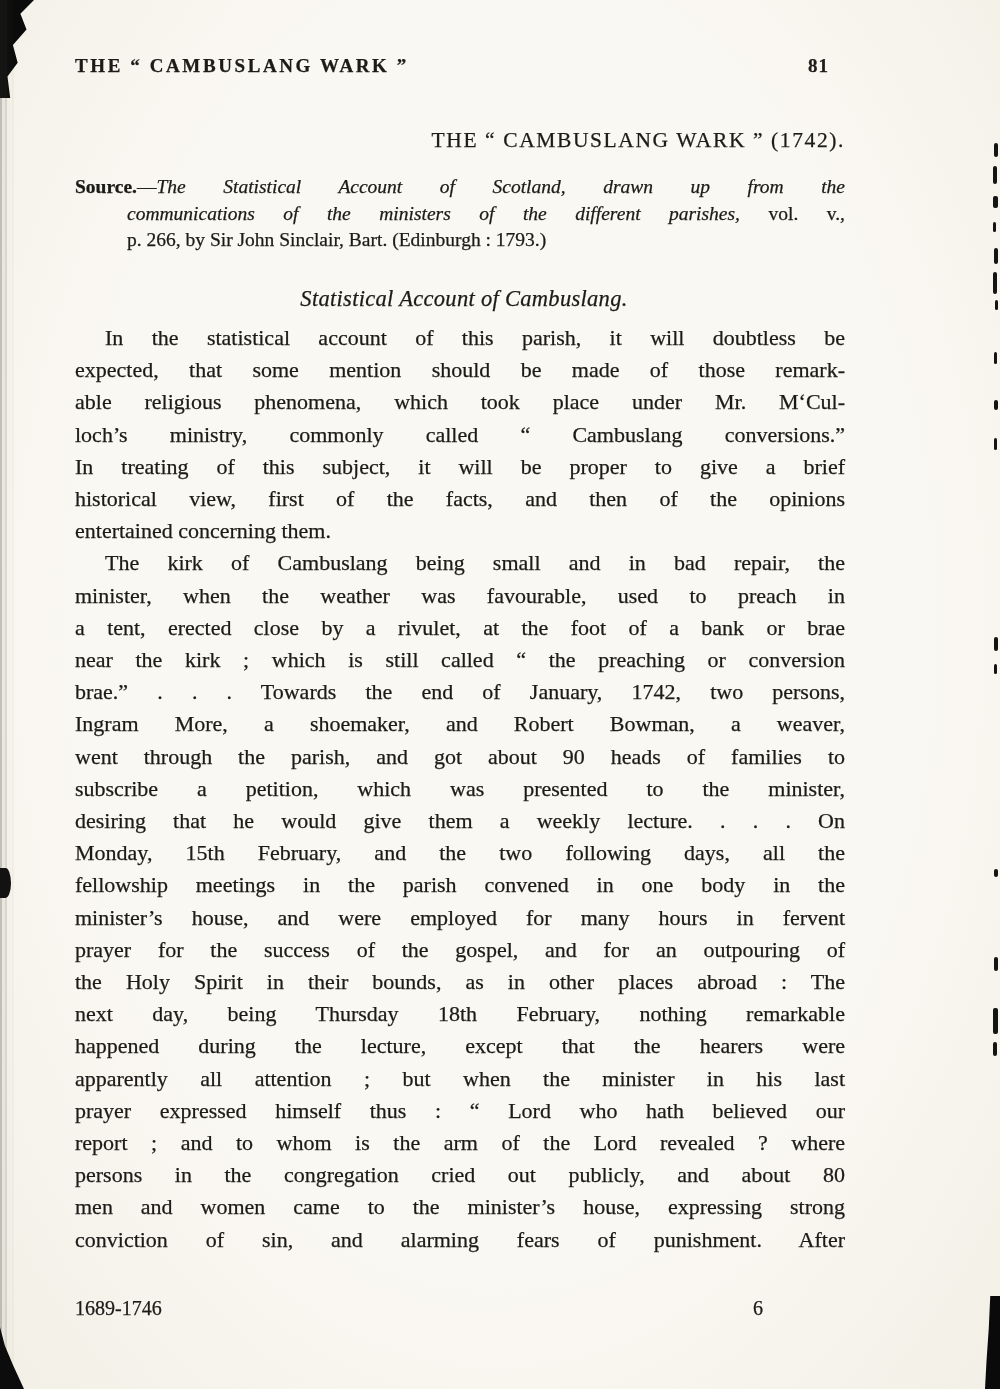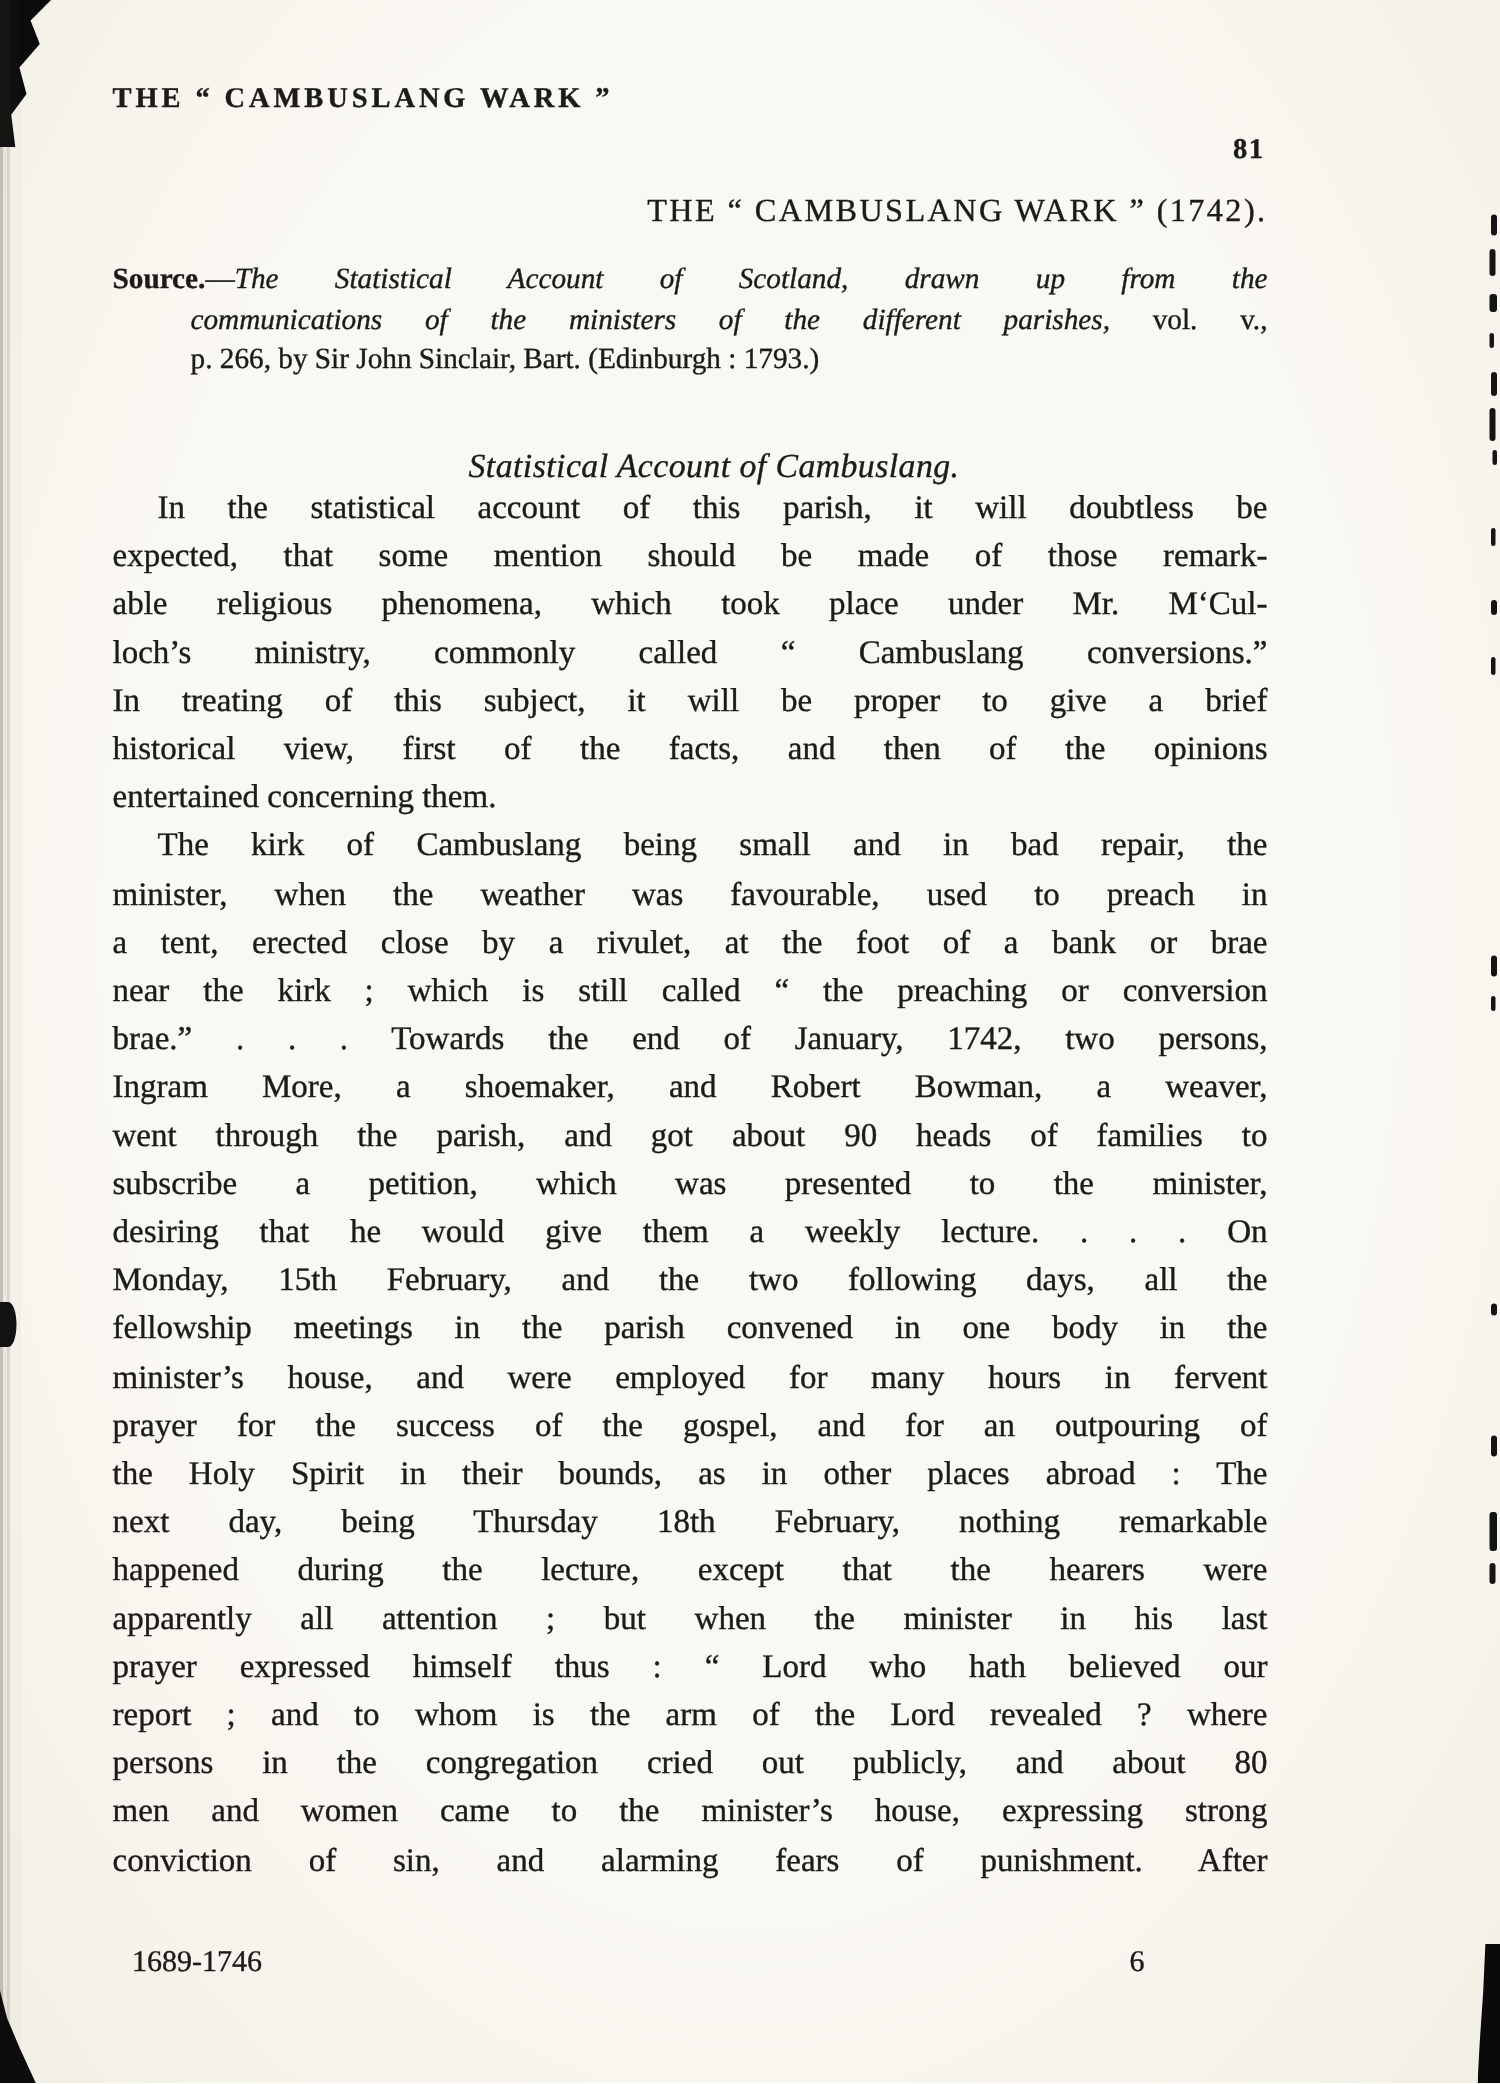--- a/index.html
+++ b/index.html
@@ -58,56 +58,56 @@
     border-radius: 2px;
     pointer-events: none;
   }
 
   
   .running-head {
     position: absolute; top: 55px; left: 75px; width: 770px;
     font-weight: 700; font-size: 19px; letter-spacing: 2.6px;
   }
   .rh-title { display: block; text-align: left; }
-  .rh-page { position: absolute; top: 0; right: 2px; letter-spacing: 1px; margin-top: 34px; }
+  .rh-page { position: absolute; top: 0; right: 16px; letter-spacing: 1px; }
 
   .title {
     position: absolute; top: 128px; left: 75px; width: 770px;
     margin: 0; text-align: right;
     font-weight: 400; font-size: 21.5px; letter-spacing: 1.6px;
   }
 
   .source {
     position: absolute; top: 174px; left: 75px; width: 770px;
     font-size: 19.5px; line-height: 26.5px;
   }
   .src-line { text-align: justify; text-align-last: justify; }
   .src-line.hang { padding-left: 52px; }
   .src-line.left-last { text-align-last: left; }
   .src-label { font-weight: 700; }
 
   .section {
     position: absolute; top: 282px; left: 75px; width: 770px;
-    margin: 16px; text-align: center;
+    margin: 4px; text-align: center;
     font-style: italic; font-weight: 400; font-size: 22.5px; letter-spacing: 0.3px;
   }
 
   .body-text {
     position: absolute; top: 322px; left: 75px; width: 770px;
     font-size: 22px; line-height: 32.2px;
   }
   .bline { text-align: justify; text-align-last: justify; }
   .bline.first { text-indent: 30px; }
   .bline.last { text-align-last: left; }
 
   .footer {
     position: absolute; top: 1297px; left: 75px; width: 770px;
     font-size: 20px;
   }
-  .footer-left { margin-left: 13px; }
+  .footer-left { }
   .footer-right { position: absolute; left: 678px; top: 0; }
 </style>
 </head>
 <body>
 
 <div class="page">
 
   <div class="artifact corner-tl"></div>
   <div class="artifact left-streak"></div>
   <div class="artifact left-blob"></div>

